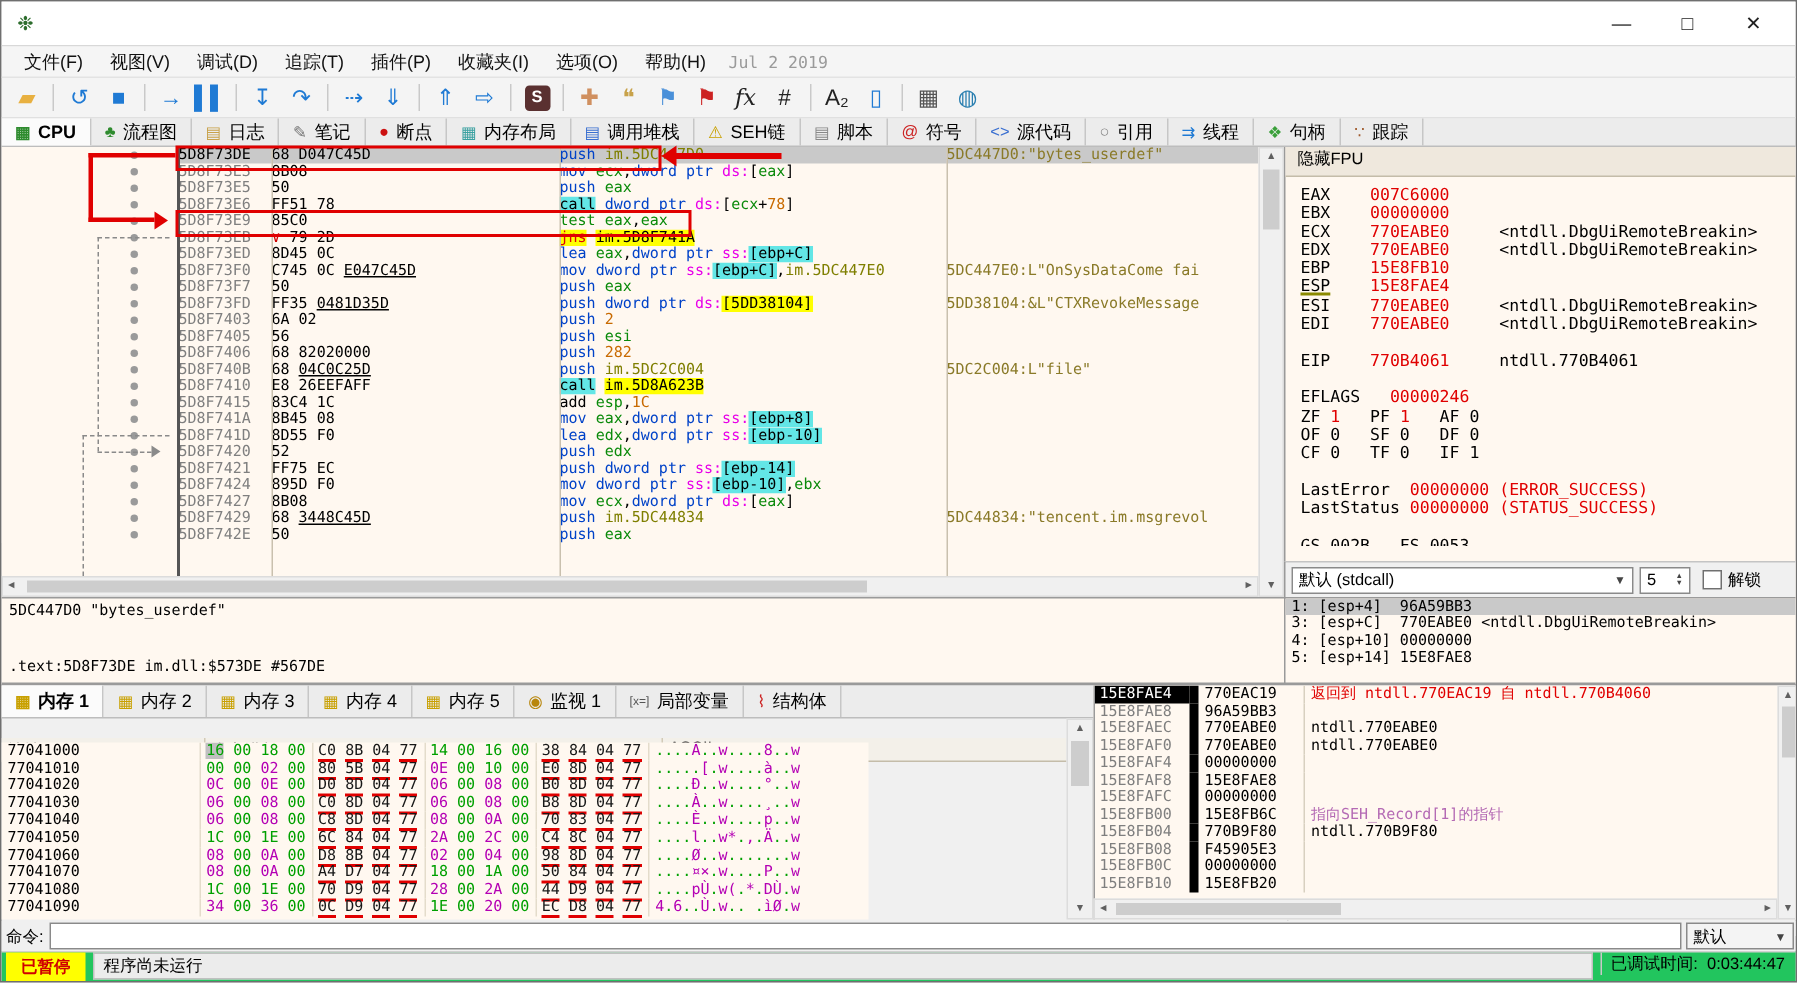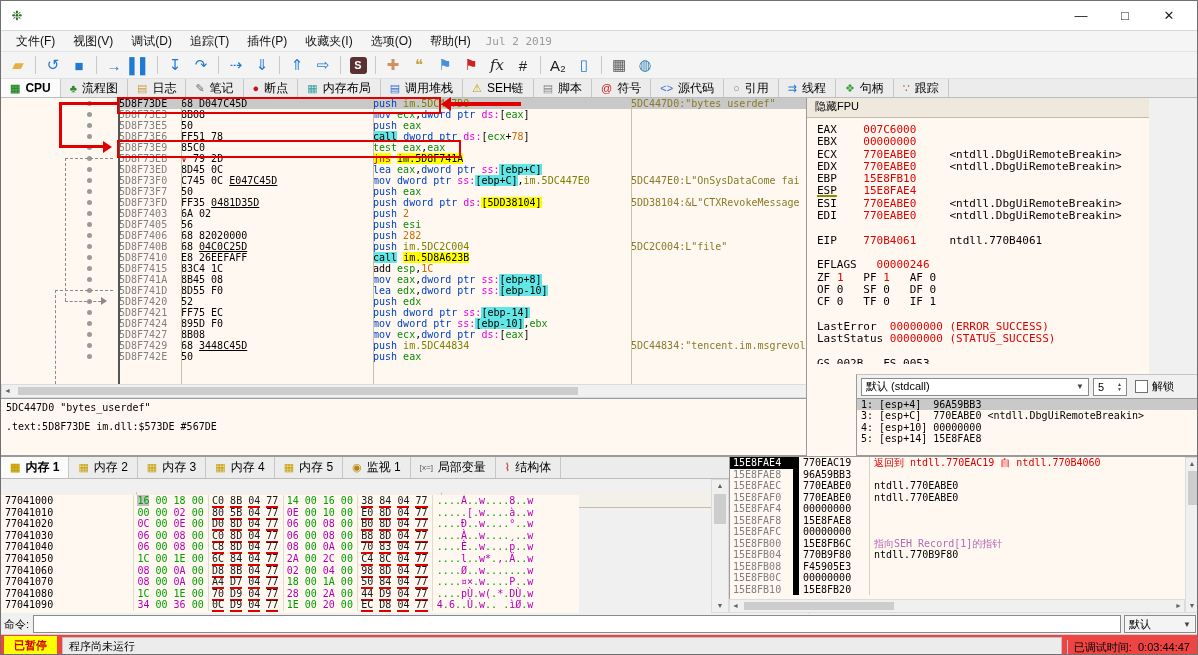--- a/index.html
+++ b/index.html
@@ -62,24 +62,24 @@
 
   
   .sb{background:#f0f0f0;border:1px solid #dcdcdc;box-sizing:border-box;position:absolute}
   .sb .arr{color:#606060;font-size:7px;line-height:12px;text-align:center}
   .thumb{background:#cdcdcd;position:absolute}
 
   
   #info-pane{left:0;top:397px;width:855px;height:58px;background:#fff8f0;border-top:1px solid #9a9a9a;
              border-bottom:1px solid #9a9a9a;box-sizing:border-box;font-family:"DejaVu Sans Mono",monospace;
              font-size:10px;padding:3px 5px}
-  #info-line2{margin-top:8px}
-
-  
-  #regs-pane{left:805px;top:97px;width:343px;height:358px;background:#fff8f0;border-left:1px solid #9a9a9a;box-sizing:border-box}
+  #info-line2{margin-top:26px}
+
+  
+  #regs-pane{left:855px;top:97px;width:343px;height:358px;background:#fff8f0;border-left:1px solid #9a9a9a;box-sizing:border-box}
   #fpu-btn{height:17px;background:#efe8dd;border-bottom:1px solid #c4bca9;padding:1px 8px;font-size:11px;line-height:15px}
   #regs-content{padding:6px 0 0 10px;font-family:"DejaVu Sans Mono",monospace;font-size:11px;line-height:12.3px;white-space:pre;overflow:hidden;height:240px}
   .t-r{color:#e00000}
   .t-u{text-decoration:underline;text-decoration-color:#8a8a00;text-decoration-thickness:2px}
   #callconv{position:absolute;left:855px;top:373px;width:343px;height:24px;background:#f0f0f0;border-top:1px solid #c4c4c4;
             display:flex;align-items:center;padding:0 4px;box-sizing:border-box;border-left:1px solid #9a9a9a}
   .combo{background:#fff;border:1px solid #8a8a8a;height:18px;display:flex;align-items:center;
          padding:0 4px;font-size:11px;box-sizing:border-box}
   .combo .carr{margin-left:auto;font-size:8px;color:#444}
   #cc-combo{width:228px}
@@ -120,22 +120,22 @@
   .s-ret{color:#e00000}.s-seh{color:#b46ab4}.s-mod{color:#000}
 
   
   #cmdbar{left:0;top:613px;width:1198px;height:20px;background:#f0f0f0;display:flex;align-items:center;
           padding:0 3px;box-sizing:border-box}
   #cmd-label{font-size:11px;margin-right:4px}
   #cmd-input{flex:1;height:16px;background:#fff;border:1px solid #8a8a8a}
   #cmd-combo{width:72px;margin-left:3px;background:#f4f4f4}
 
   
-  #statusbar{left:0;top:633px;width:1198px;height:21px;background:#ef4444;border-top:1px solid #d0d0d0;
-             display:flex;align-items:flex-end;padding:0 3px;box-sizing:border-box;font-size:11px}
+  #statusbar{left:0;top:633px;width:1198px;height:21px;background:#22c55e;border-top:1px solid #d0d0d0;
+             display:flex;align-items:flex-start;padding:0 3px;box-sizing:border-box;font-size:11px}
   #status-state{background:#ffff00;color:#d00000;font-weight:bold;padding:2px 10px;margin-right:5px}
   #status-msg{flex:1;background:#ececec;border:1px solid #c0c0c0;padding:1px 6px;height:14px;line-height:14px}
   #status-time{padding:0 6px;border-left:1px solid #c8c8c8;margin-left:5px;white-space:pre}
 
   
   .anno{position:absolute;z-index:50}
   .anno-box{border:2px solid #e00000;background:transparent}
   .anno-line{background:#e00000}
   .anno-head-left{width:0;height:0;border:7px solid transparent;border-right:10px solid #e00000}
   .anno-head-right{width:0;height:0;border:6px solid transparent;border-left:9px solid #e00000}

